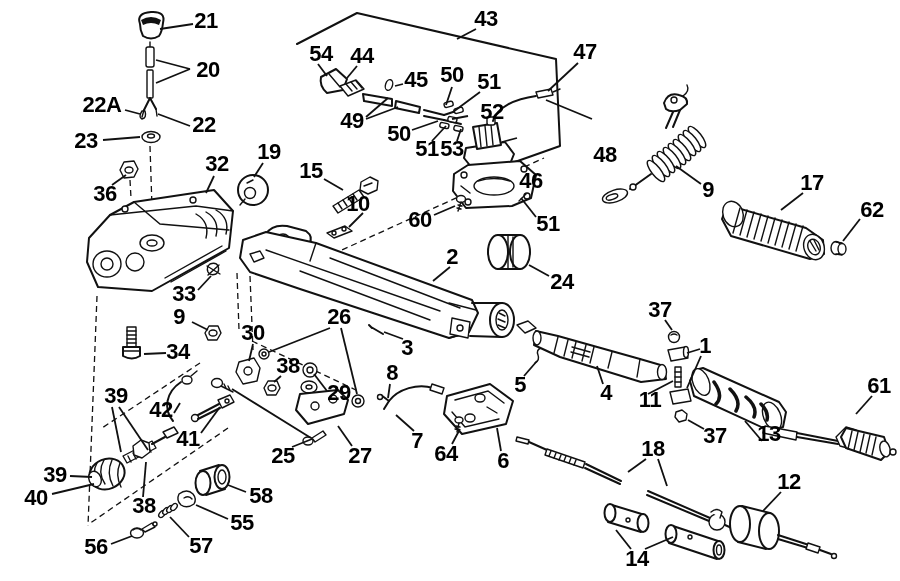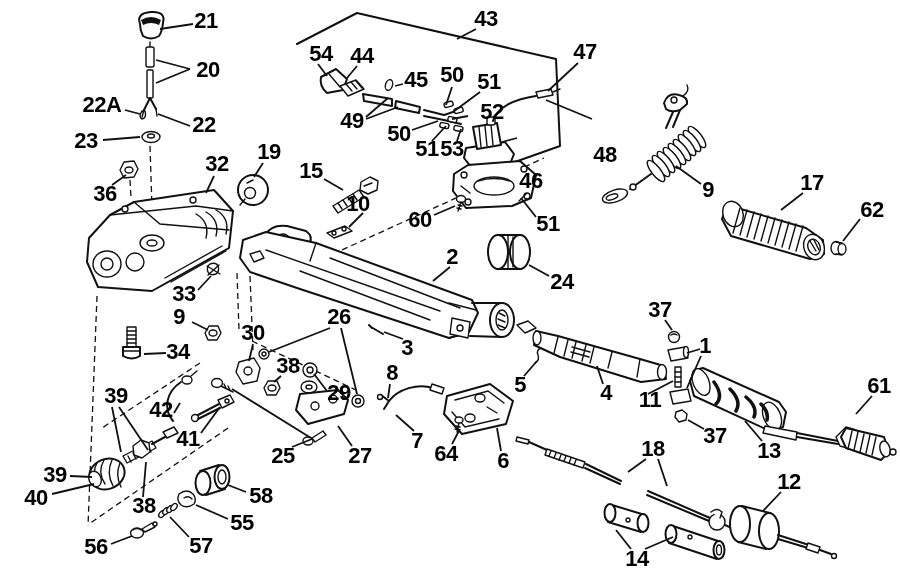--- a/index.html
+++ b/index.html
@@ -512,21 +512,21 @@
       <div class="callout" style="left: 288px; top: 366px;">38</div>
       <div class="callout" style="left: 339px; top: 393px;">29</div>
       <div class="callout" style="left: 407px; top: 348px;">3</div>
       <div class="callout" style="left: 392px; top: 373px;">8</div>
       <div class="callout" style="left: 520px; top: 385px;">5</div>
       <div class="callout" style="left: 660px; top: 310px;">37</div>
       <div class="callout" style="left: 705px; top: 346px;">1</div>
       <div class="callout" style="left: 606px; top: 393px;">4</div>
       <div class="callout" style="left: 634px; top: 400px; margin-left: 16px;">11</div>
       <div class="callout" style="left: 715px; top: 436px;">37</div>
-      <div class="callout" style="left: 769px; top: 451px;">13</div>
+      <div class="callout" style="left: 769px; top: 434px;">13</div>
       <div class="callout" style="left: 879px; top: 386px;">61</div>
       <div class="callout" style="left: 653px; top: 449px;">18</div>
       <div class="callout" style="left: 789px; top: 482px;">12</div>
       <div class="callout" style="left: 637px; top: 559px;">14</div>
       <div class="callout" style="left: 116px; top: 396px;">39</div>
       <div class="callout" style="left: 161px; top: 410px;">42</div>
       <div class="callout" style="left: 188px; top: 439px;">41</div>
       <div class="callout" style="left: 55px; top: 475px;">39</div>
       <div class="callout" style="left: 36px; top: 498px;">40</div>
       <div class="callout" style="left: 144px; top: 506px;">38</div>

